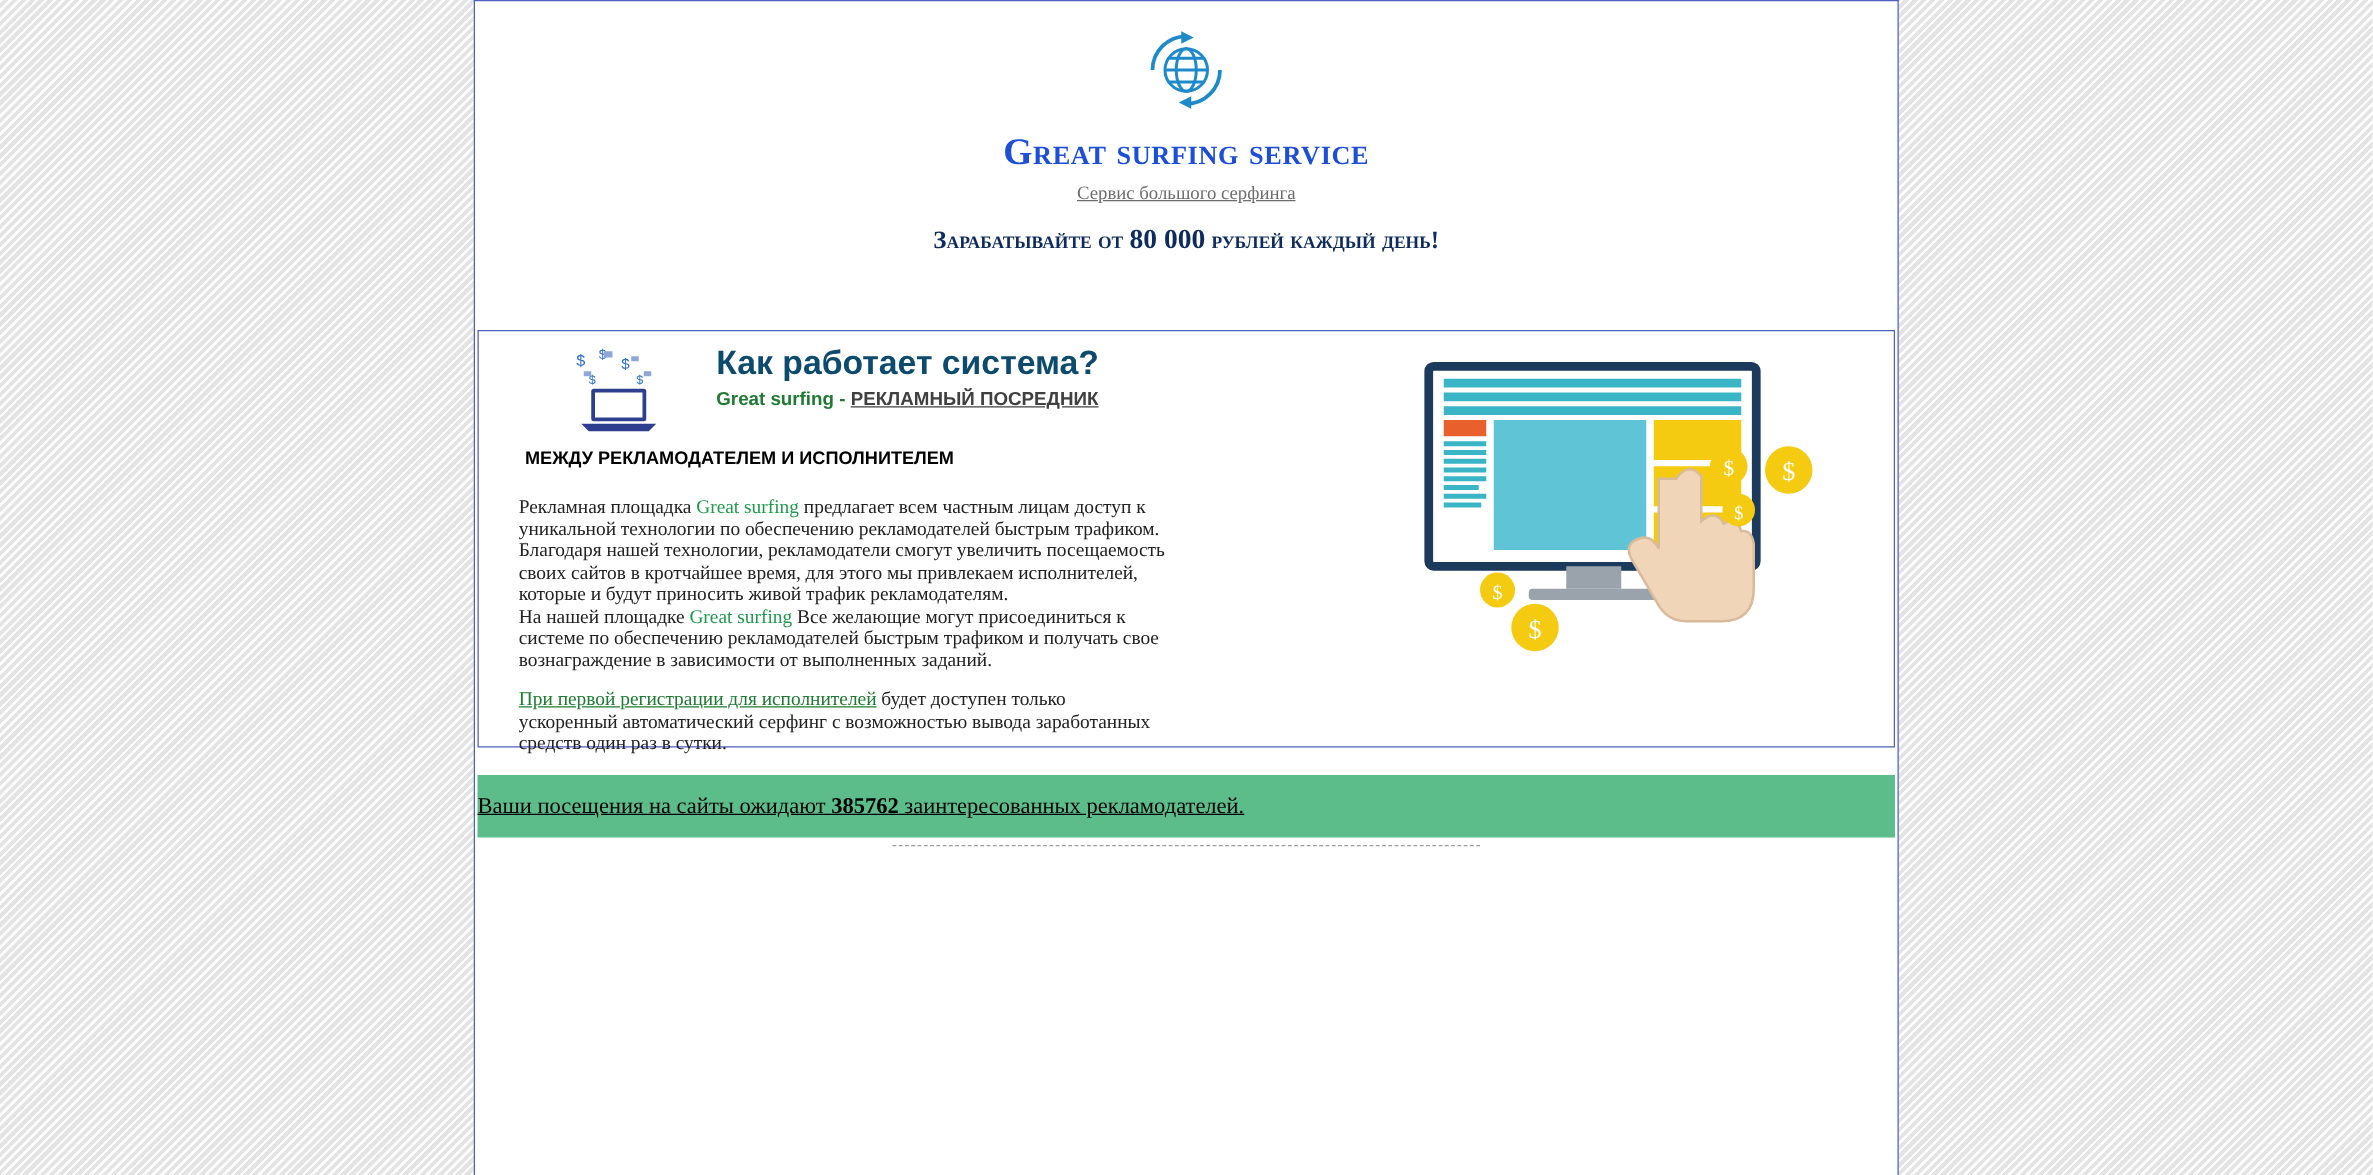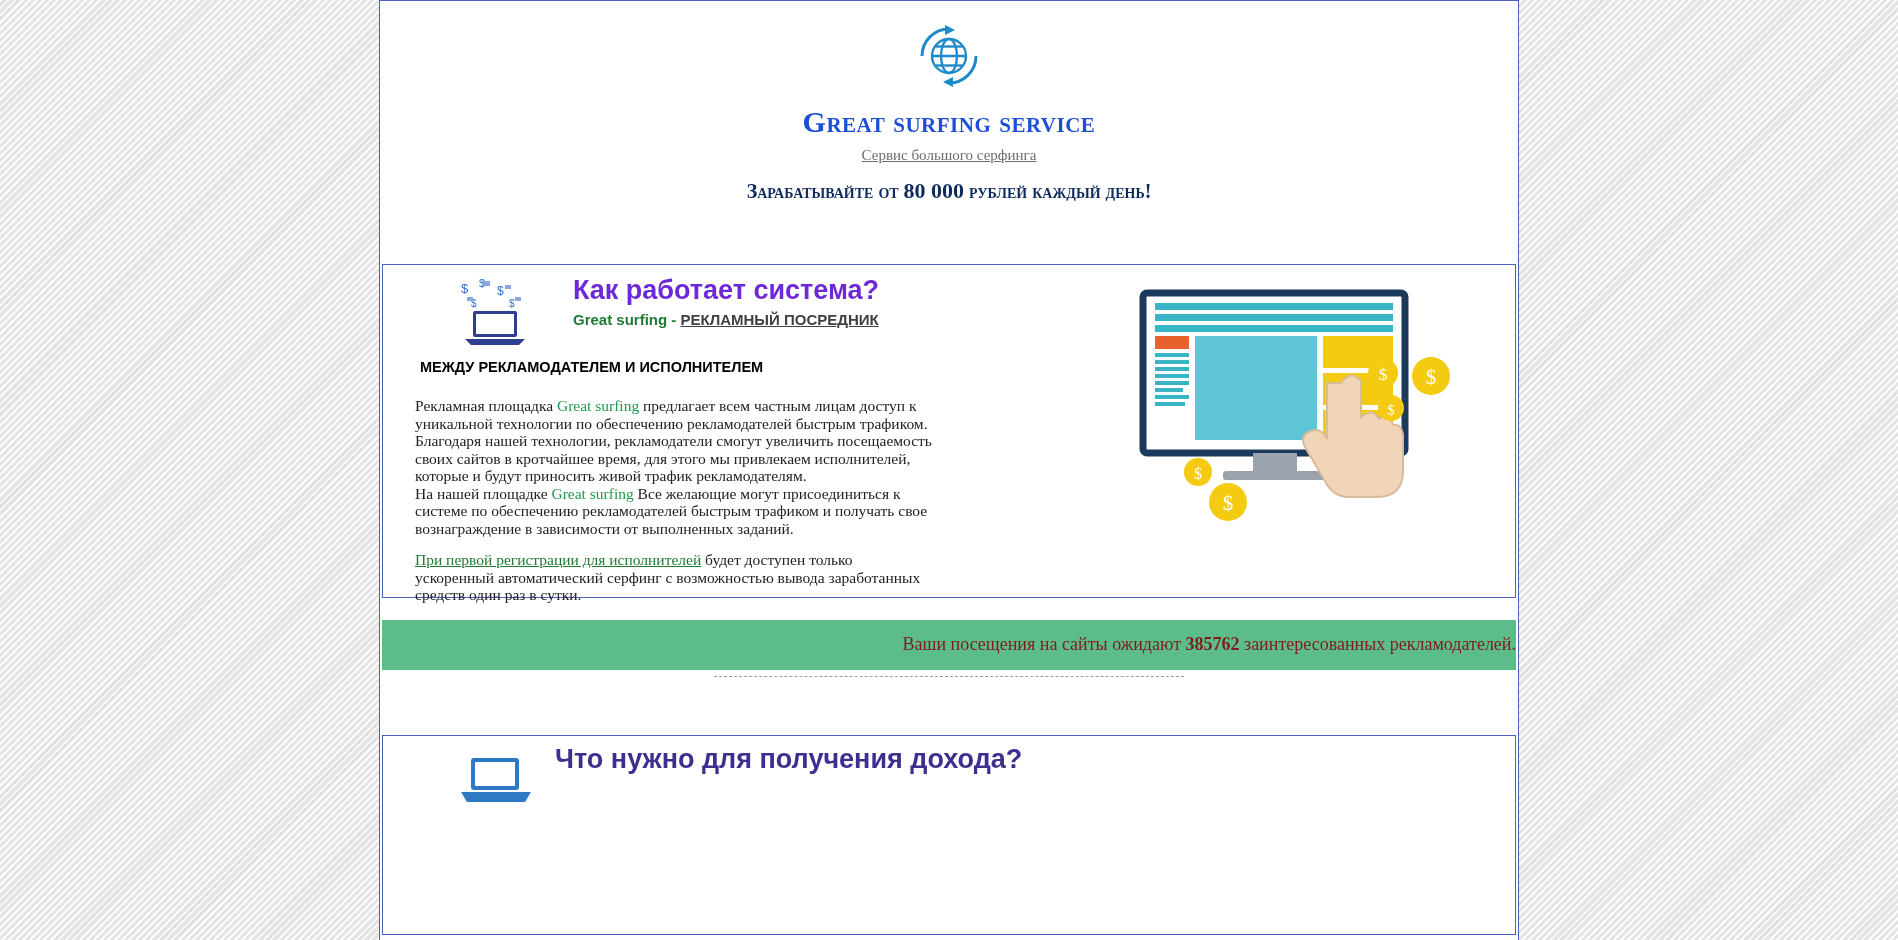--- a/index.html
+++ b/index.html
@@ -98,21 +98,21 @@
     top: 12px;
     width: 90px;
     height: 72px;
   }
 
   .how-title {
     position: absolute;
     left: 190px;
     top: 10px;
     font-size: 27px;
-    color: #6d28d9;
+    color: #0c4a6e;
     font-weight: bold;
   }
   .how-subtitle {
     position: absolute;
     left: 190px;
     top: 46px;
     font-size: 15px;
     color: #1f7a32;
     font-weight: bold;
   }
@@ -153,25 +153,26 @@
     right: 40px;
     top: 22px;
     width: 340px;
     height: 270px;
   }
 
   
   .banner-green {
     margin: 22px 2px 0 2px;
     background: #5cbd8a;
-    color: #7f1d1d;
-    text-align: right;
+    color: #000000;
+    text-align: left;
     font-size: 18px;
     font-family: "Liberation Serif", serif;
     padding: 14px 0 15px 0;
+    text-decoration: underline;
   }
   .banner-green b { font-weight: bold; }
 
   .dotted-sep {
     width: 470px;
     margin: 6px auto 0 auto;
     border-top: 1px dashed #9b9b9b;
     height: 0;
   }
 
@@ -314,24 +315,14 @@
       </div>
 
     </div>
   </div>
 
   <div class="banner-green">
     <span>Ваши посещения на сайты ожидают </span><b>385762</b><span> заинтересованных рекламодателей.</span>
   </div>
   <div class="dotted-sep"></div>
 
-  <div class="panel panel-income">
-    <div class="income-icon">
-      <svg viewBox="0 0 86 62" width="86" height="62" xmlns="http://www.w3.org/2000/svg">
-        <rect x="18" y="6" width="48" height="32" rx="3" fill="#2e78c4"></rect>
-        <rect x="22" y="10" width="40" height="24" fill="#ffffff"></rect>
-        <polygon points="8,40 78,40 72,50 14,50" fill="#2e78c4"></polygon>
-      </svg>
-    </div>
-    <div class="income-title">Что нужно для получения дохода?</div>
-  </div>
 
 </div>
 
 </body></html>

